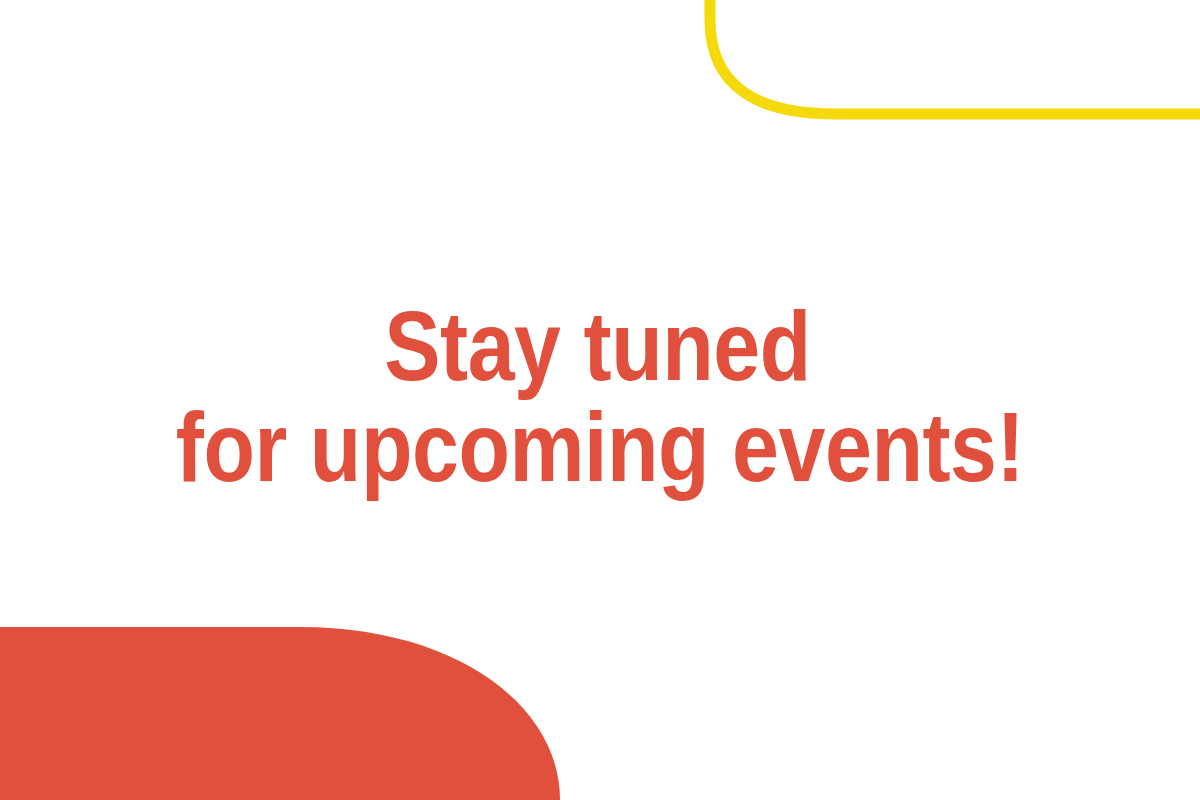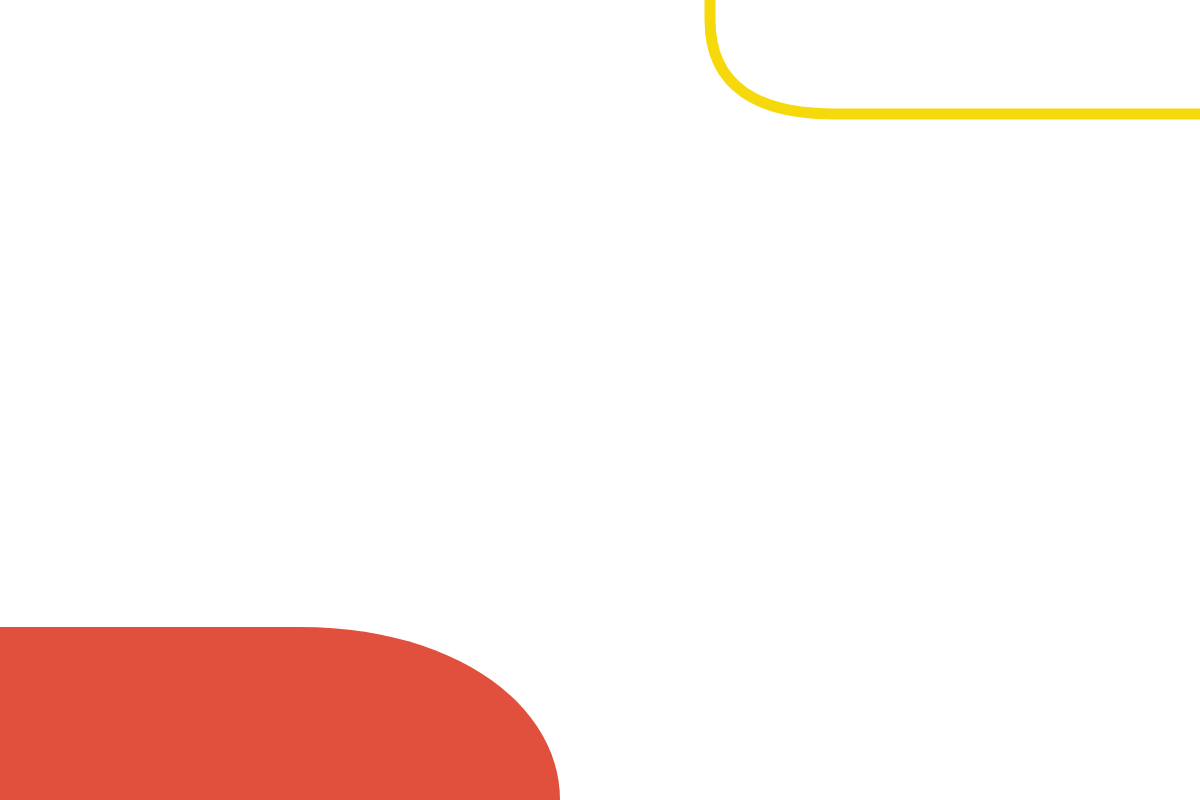--- a/index.html
+++ b/index.html
@@ -66,14 +66,18 @@
 
 <div id="poster" style="background: rgb(255, 255, 255);">
 
   <svg id="decor-layer" viewBox="0 0 1200 800" preserveAspectRatio="none">
 
     <path id="red-blob" d="M 0 627 L 300 627 C 455 627 560 705 560 800 L 0 800 Z" fill="#E0503C"></path>
 
     <path id="yellow-curve" d="M 710 -20 L 710 20 C 710 88 760 114 834 114 L 1210 114" fill="none" stroke-linecap="butt" stroke="#F5D90B" stroke-width="11"></path>
   </svg>
 
+  <div id="headline-block">
+    <span class="headline-line" id="headline-line-1" style="color: rgb(224, 80, 60);">Stay tuned</span>
+    <span class="headline-line" id="headline-line-2" style="color: rgb(224, 80, 60);">for upcoming events!</span>
+  </div>
 
 </div>
 
 </body></html>

